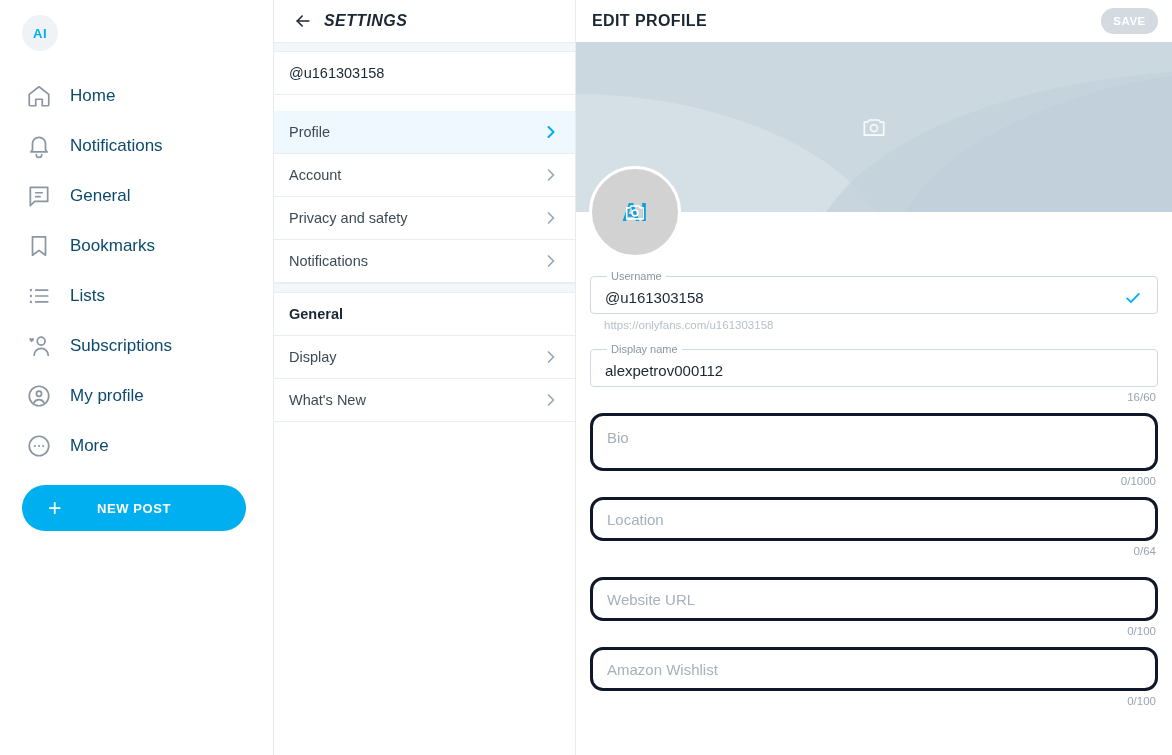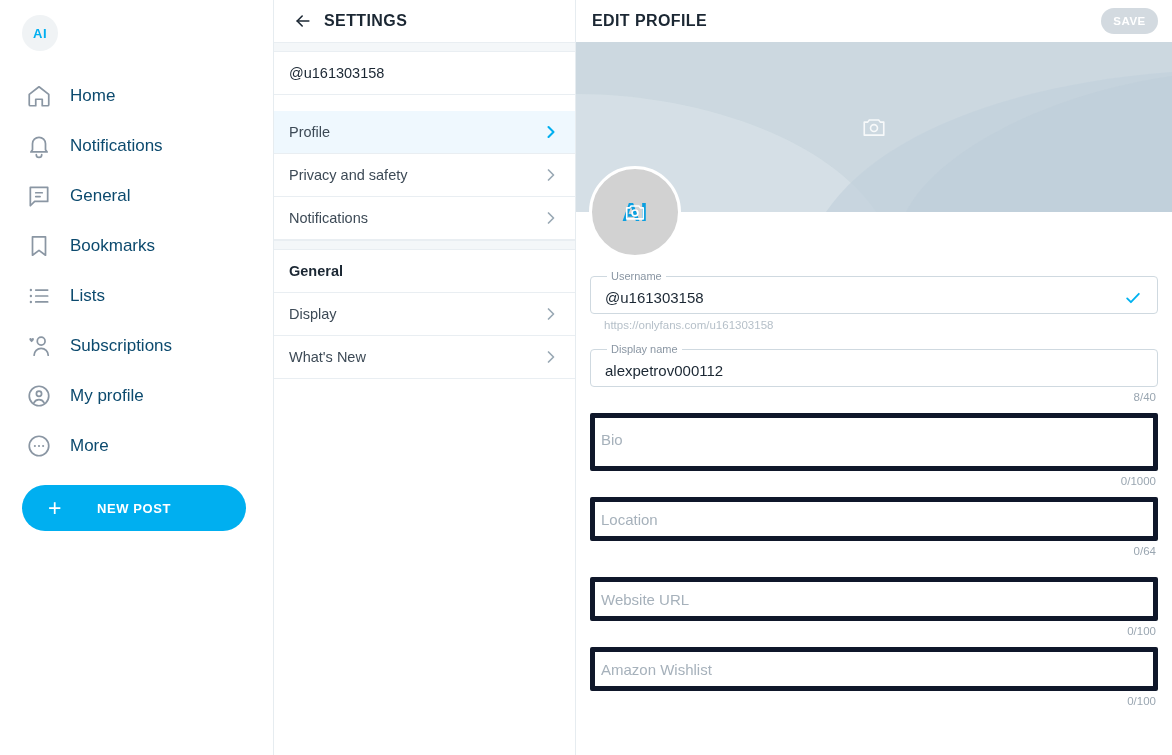--- a/index.html
+++ b/index.html
@@ -63,21 +63,21 @@
     border-right: 1px solid #e6ecf0;
     display: flex; flex-direction: column;
   }
   .settings-header {
     height: 42px; display: flex; align-items: center;
     padding-left: 16px; background: #fff;
   }
   .back-arrow { width: 26px; height: 26px; display: flex; align-items: center; justify-content: center; cursor: pointer; }
   .settings-title {
     font-size: 16px; font-weight: 700; color: #1b2733;
-    letter-spacing: .4px; margin-left: 8px;
+    letter-spacing: .4px; margin-left: 8px; font-style: italic;
   }
   .sec-gap { height: 10px; background: #f4f7f9; border-top: 1px solid #e9eef2; border-bottom: 1px solid #e9eef2; }
   .set-row {
     height: 43px; display: flex; align-items: center;
     padding: 0 18px 0 15px;
     border-bottom: 1px solid #e9eef2;
     cursor: pointer; background: #fff;
   }
   .set-row.header-row { cursor: default; }
   .set-row.header-row .set-label { font-weight: 700; color: #1b2733; font-size: 14.5px; }
@@ -145,22 +145,22 @@
   fieldset.box legend {
     font-size: 11px; color: #8a96a3; padding: 0 4px; margin-left: 2px;
   }
   .field-value { font-size: 15px; color: #1b2733; flex: 1; border: none; outline: none; background: transparent; font-family: inherit; }
   .check-ico { width: 20px; height: 20px; flex: 0 0 20px; }
 
   .helper { font-size: 11.5px; color: #b6c0c9; margin: 5px 0 0 14px; }
   .counter { font-size: 11.5px; color: #9aa6b1; text-align: right; margin-top: 4px; padding-right: 2px; }
 
   .plain-box {
-    border: 5px solid #0f172a; border-radius: 2px;
-    height: 44px; display: flex; align-items: center; padding: 0 6px;
+    border: 3px solid #0f172a; border-radius: 13px;
+    height: 44px; display: flex; align-items: center; padding: 0 14px;
   }
   .plain-box.tall { height: 58px; align-items: flex-start; padding-top: 13px; }
   .ph-input {
     border: none; outline: none; background: transparent;
     font-family: inherit; font-size: 15px; color: #1b2733; width: 100%;
     padding: 0;
   }
   .ph-input::placeholder { color: #a6b1bb; }
   textarea.ph-input { resize: none; height: 30px; line-height: 1.2; }
 </style>
@@ -287,20 +287,28 @@
 
     <div class="set-row active">
       <span class="set-label">Profile</span>
       <span class="chev">
         <svg width="12" height="16" viewBox="0 0 12 16" fill="none" stroke="#00aff0" stroke-width="2.1" stroke-linecap="round" stroke-linejoin="round">
             <path d="M3.5 3l5 5-5 5"></path>
           </svg>
       </span>
     </div>
 
+    <div class="set-row">
+      <span class="set-label">Account</span>
+      <span class="chev">
+        <svg width="12" height="16" viewBox="0 0 12 16" fill="none" stroke="#9aa9b5" stroke-width="1.7" stroke-linecap="round" stroke-linejoin="round">
+            <path d="M3.5 3l5 5-5 5"></path>
+          </svg>
+      </span>
+    </div>
 
     <div class="set-row">
       <span class="set-label">Privacy and safety</span>
       <span class="chev">
         <svg width="12" height="16" viewBox="0 0 12 16" fill="none" stroke="#9aa9b5" stroke-width="1.7" stroke-linecap="round" stroke-linejoin="round">
             <path d="M3.5 3l5 5-5 5"></path>
           </svg>
       </span>
     </div>
 
@@ -387,21 +395,21 @@
           </span>
         </fieldset>
         <div class="helper">https://onlyfans.com/u161303158</div>
       </div>
 
       <div class="field" style="margin-top:12px;">
         <fieldset class="box">
           <legend>Display name</legend>
           <input class="field-value" type="text" value="alexpetrov000112" style="">
         </fieldset>
-        <div class="counter">8/40</div>
+        <div class="counter">16/60</div>
       </div>
 
       <div class="field" style="margin-top:10px;">
         <div class="plain-box tall">
           <textarea class="ph-input" rows="2" placeholder="Bio" style=""></textarea>
         </div>
         <div class="counter">0/1000</div>
       </div>
 
       <div class="field" style="margin-top:10px;">

